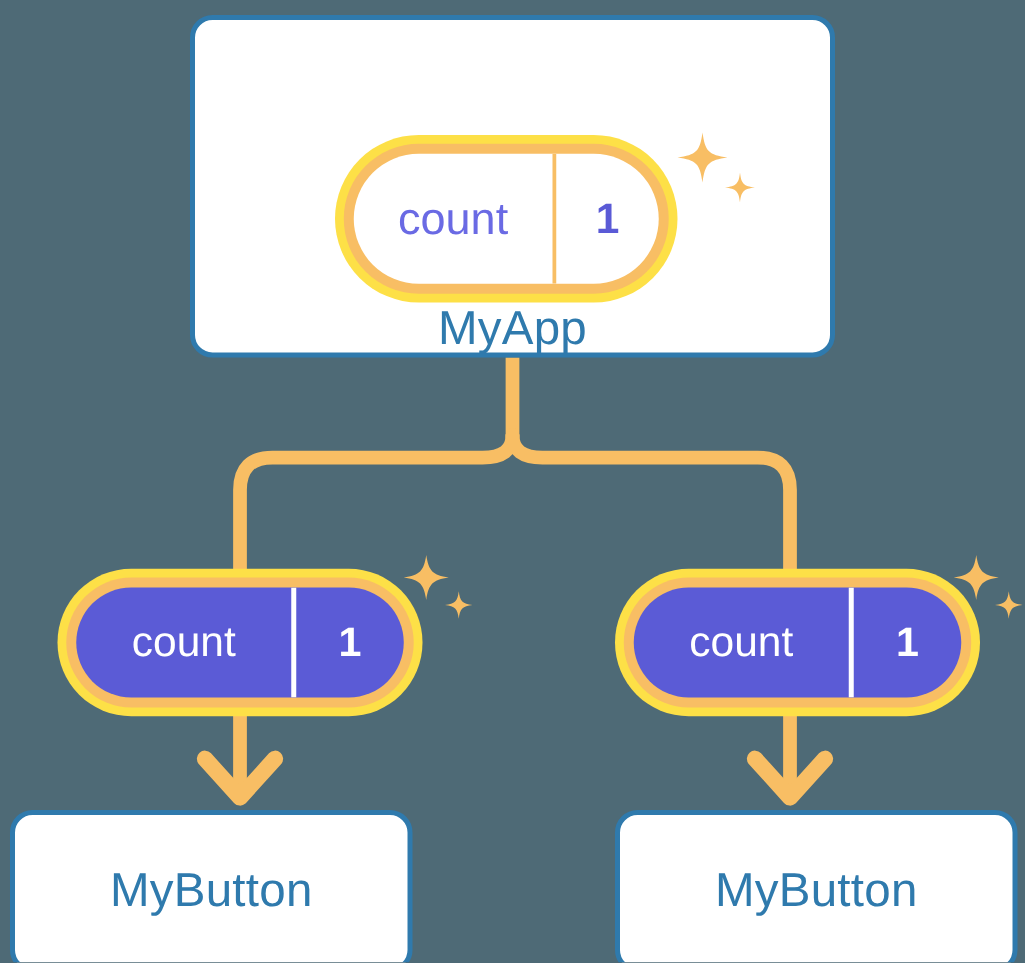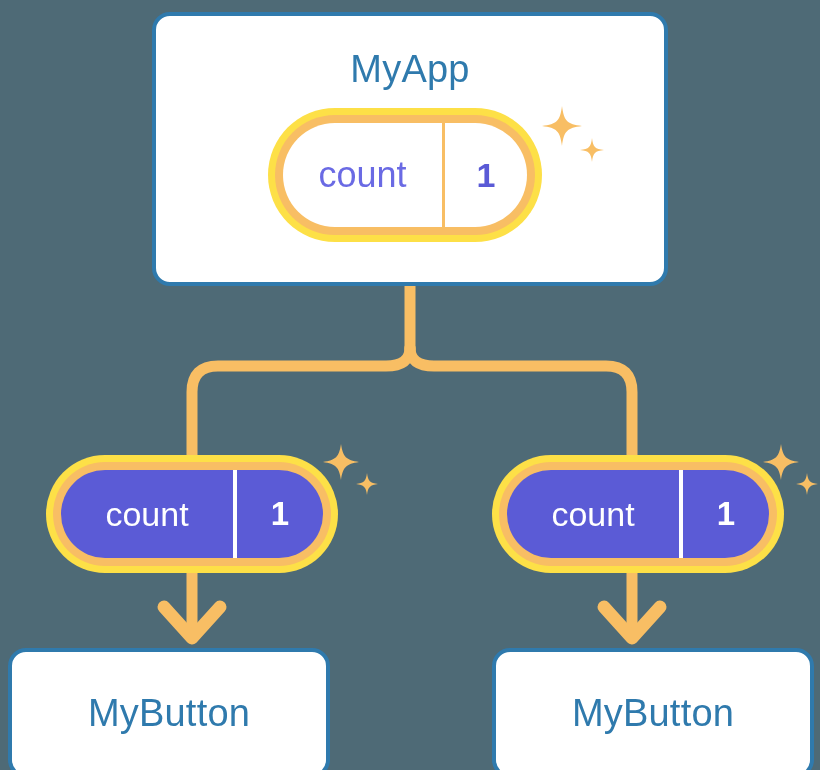--- a/index.html
+++ b/index.html
@@ -40,21 +40,21 @@
     letter-spacing: 0.2px;
     line-height: 1;
     white-space: nowrap;
   }
 
   #app-box {
     left: 152px;
     top: 12px;
     width: 516px;
     height: 274px;
-    justify-content: flex-start;
+    justify-content: flex-end;
     padding-top: 34px;
   }
   #btn-box-left {
     left: 8px;
     top: 648px;
     width: 322px;
     height: 130px;
     justify-content: center;
   }
   #btn-box-right {

